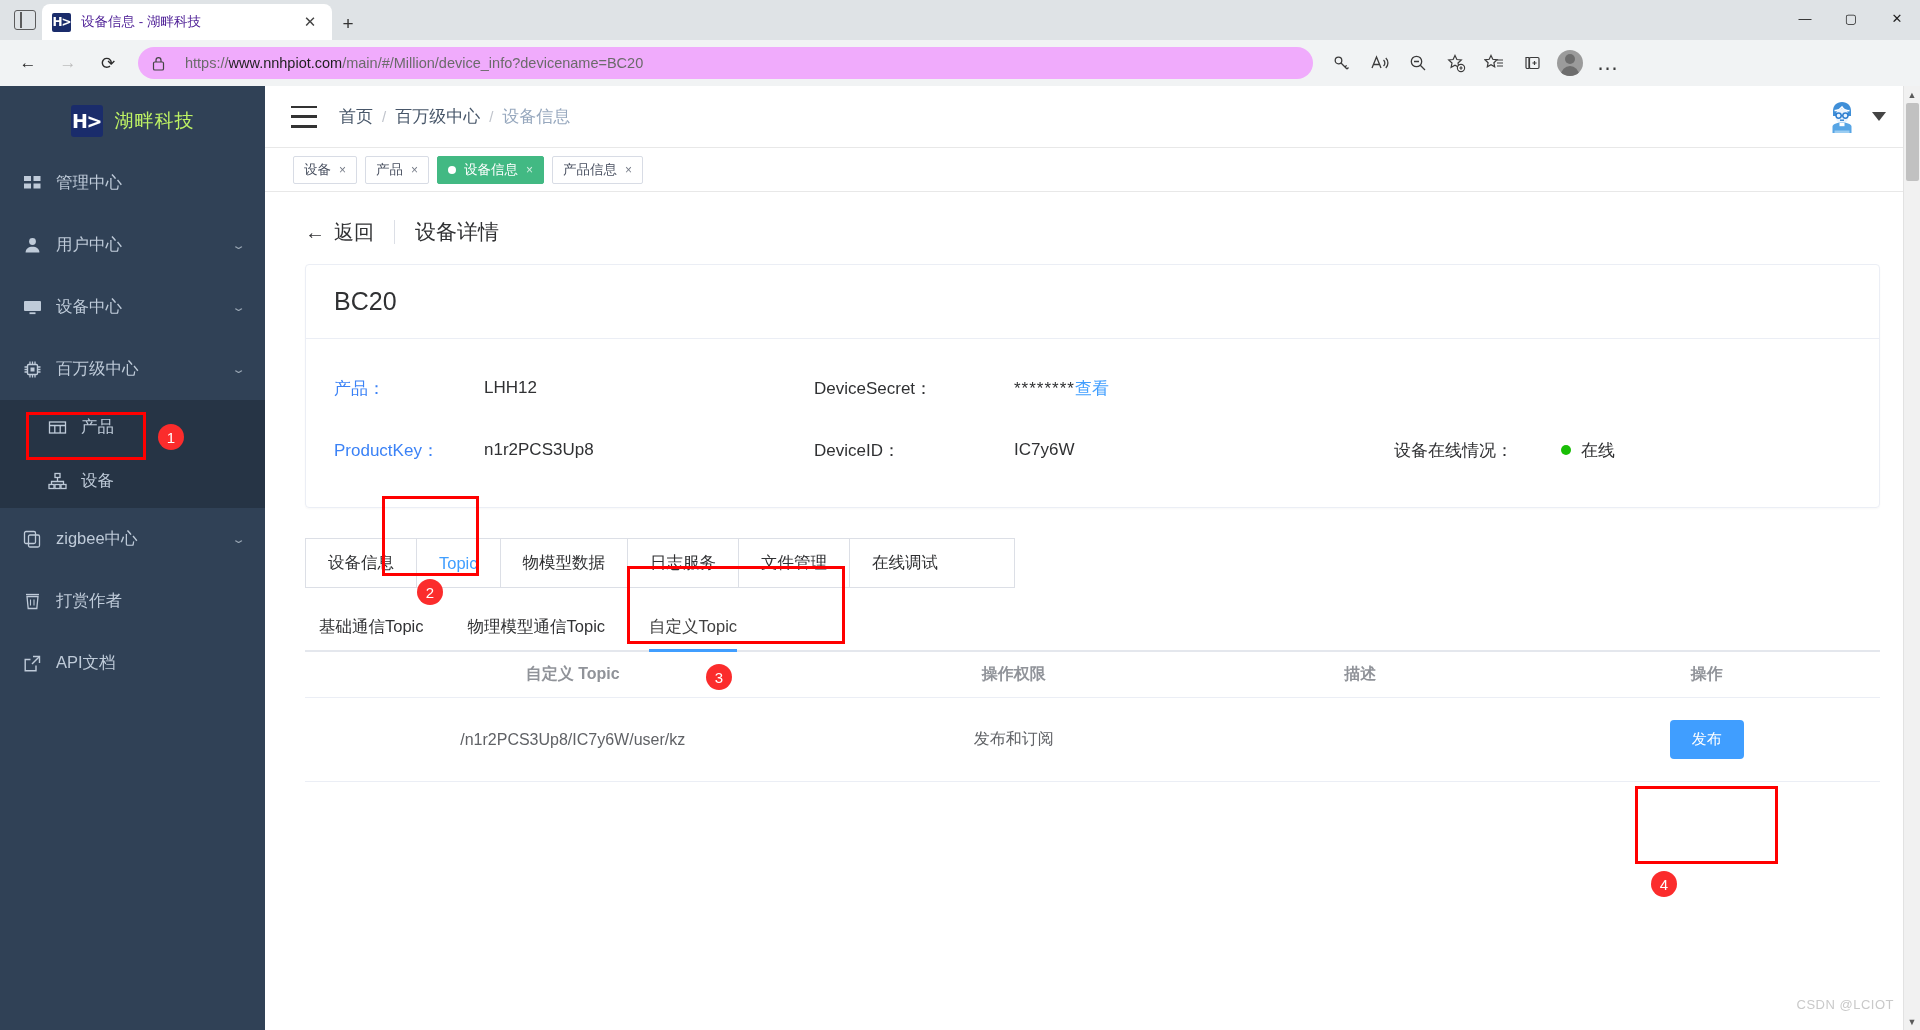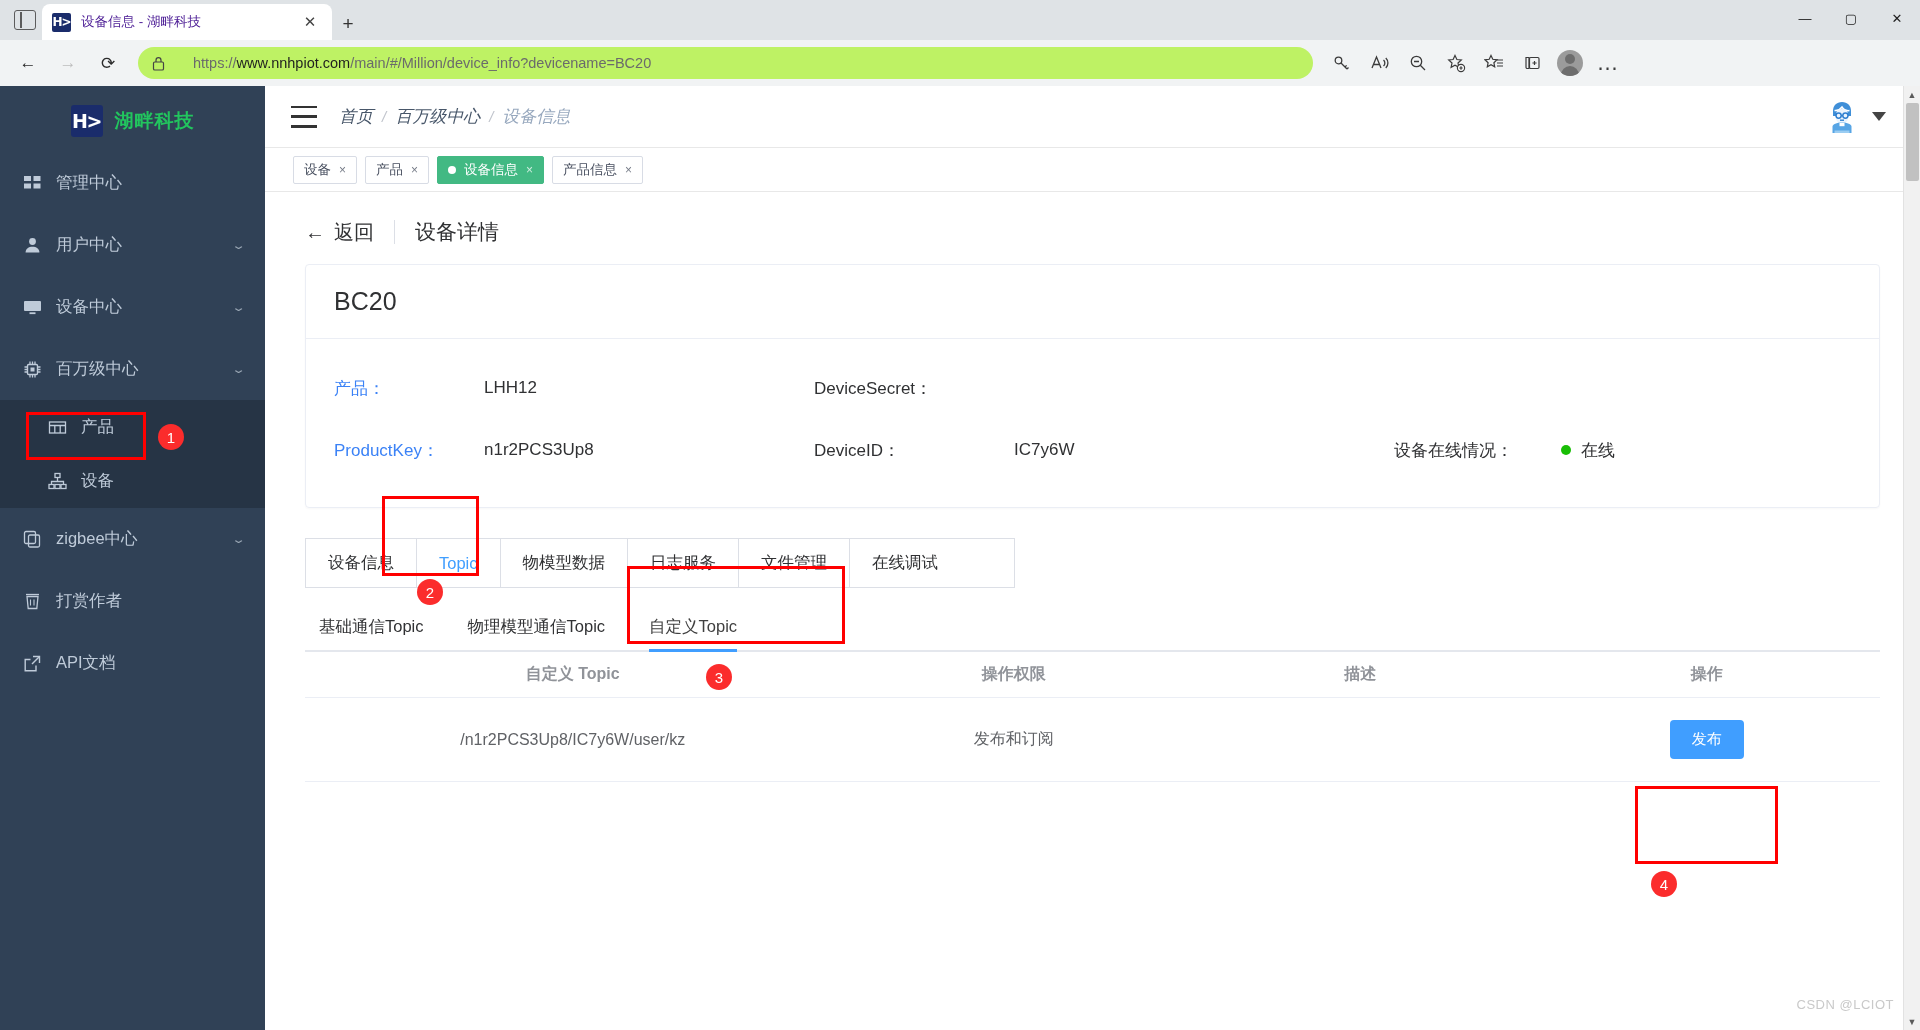--- a/index.html
+++ b/index.html
@@ -59,22 +59,22 @@
     height: 46px; background: #f1f3f4; display: flex;
     align-items: center; padding: 0 10px; gap: 4px;
   }
   .nav-btn {
     width: 36px; height: 36px; border-radius: 50%;
     display: flex; align-items: center; justify-content: center;
     font-size: 17px; color: #2b2b2b;
   }
   .nav-btn.disabled { color: #bdbdbd; }
   #url-box {
-    flex: 1; height: 32px; background: #bef264; border-radius: 16px;
-    display: flex; align-items: center; padding: 16px 14px; gap: 28px;
+    flex: 1; height: 32px; background: #f0abfc; border-radius: 16px;
+    display: flex; align-items: center; padding: 16px 14px; gap: 20px;
     margin: 0 8px; max-width: 1175px;
   }
   #url-text { font-size: 14.5px; color: #1f1f1f; white-space: nowrap; }
   #url-text .dim { color: #6b6b6b; }
   .tool-icon {
     width: 34px; height: 34px; border-radius: 5px; display: flex;
     align-items: center; justify-content: center; color: #3b3b3b; font-size: 15px;
   }
   .avatar-chrome {
     width: 26px; height: 26px; border-radius: 50%; background: #9b9b9b;
@@ -101,21 +101,21 @@
     height: 62px; display: flex; align-items: center; justify-content: center;
     gap: 12px; margin-top: 4px;
   }
   #brand .logo-box {
     width: 32px; height: 32px; background: #1a2c6b; color: #fff;
     display: flex; align-items: center; justify-content: center;
     font-size: 19px; font-weight: bold; border-radius: 3px; letter-spacing: -1.5px;
     font-family: "DejaVu Sans", sans-serif;
   }
   #brand .brand-name {
-    color: #22c55e; font-size: 19px; font-weight: bold; letter-spacing: 1px;
+    color: #bef264; font-size: 19px; font-weight: normal; letter-spacing: 1px;
   }
   .nav-item {
     height: 62px; display: flex; align-items: center; padding: 0 22px;
     color: #bfcbd9; font-size: 16.5px; gap: 14px; position: relative;
   }
   .nav-item .ico {
     width: 20px; height: 20px; display: flex; align-items: center;
     justify-content: center; flex-shrink: 0;
   }
   .nav-item .arrow {
@@ -125,21 +125,21 @@
   .sub-item {
     height: 54px; display: flex; align-items: center; padding: 0 22px 0 48px;
     color: #bfcbd9; font-size: 16.5px; gap: 14px; position: relative;
   }
 
   
   #main { flex: 1; display: flex; flex-direction: column; min-width: 0; position: relative; }
 
   #topbar {
     height: 62px; background: #fff; display: flex; align-items: center;
-    padding: 0 0 0 26px; border-bottom: 1px solid #e8e8e8; position: relative; font-style: italic;
+    padding: 0 0 0 26px; border-bottom: 1px solid #e8e8e8; position: relative;
   }
   #hamburger { width: 26px; height: 22px; display:flex; flex-direction:column; justify-content:space-between; margin-right: 22px;}
   #hamburger span { display:block; height:2.6px; background:#333; }
   #hamburger span:nth-child(1){ width:26px; }
   #hamburger span:nth-child(2){ width:26px; }
   #hamburger span:nth-child(3){ width:26px; }
   #breadcrumb { display: flex; align-items: center; gap: 9px; font-size: 17px; }
   #breadcrumb .crumb { color: #475669; }
   #breadcrumb .crumb.current { color: #97a8be; }
   #breadcrumb .sep { color: #c0c4cc; font-size: 15px; }
@@ -519,20 +519,21 @@
           <div id="page-title">设备详情</div>
         </div>
 
         <div class="info-card">
           <div class="info-card-head">BC20</div>
           <div class="info-card-body">
             <div class="info-row">
               <span class="lbl">产品：</span>
               <span class="val">LHH12</span>
               <span class="lbl2">DeviceSecret：</span>
+              <span class="val2"><span class="secret-mask">********</span><span class="link-blue">查看</span></span>
             </div>
             <div class="info-row">
               <span class="lbl">ProductKey：</span>
               <span class="val">n1r2PCS3Up8</span>
               <span class="lbl2">DeviceID：</span>
               <span class="val2" style="width:320px;">IC7y6W</span>
               <span class="status-lbl">设备在线情况：</span>
               <span class="status-val">
                 <span class="green-dot"></span>
                 <span>在线</span>

